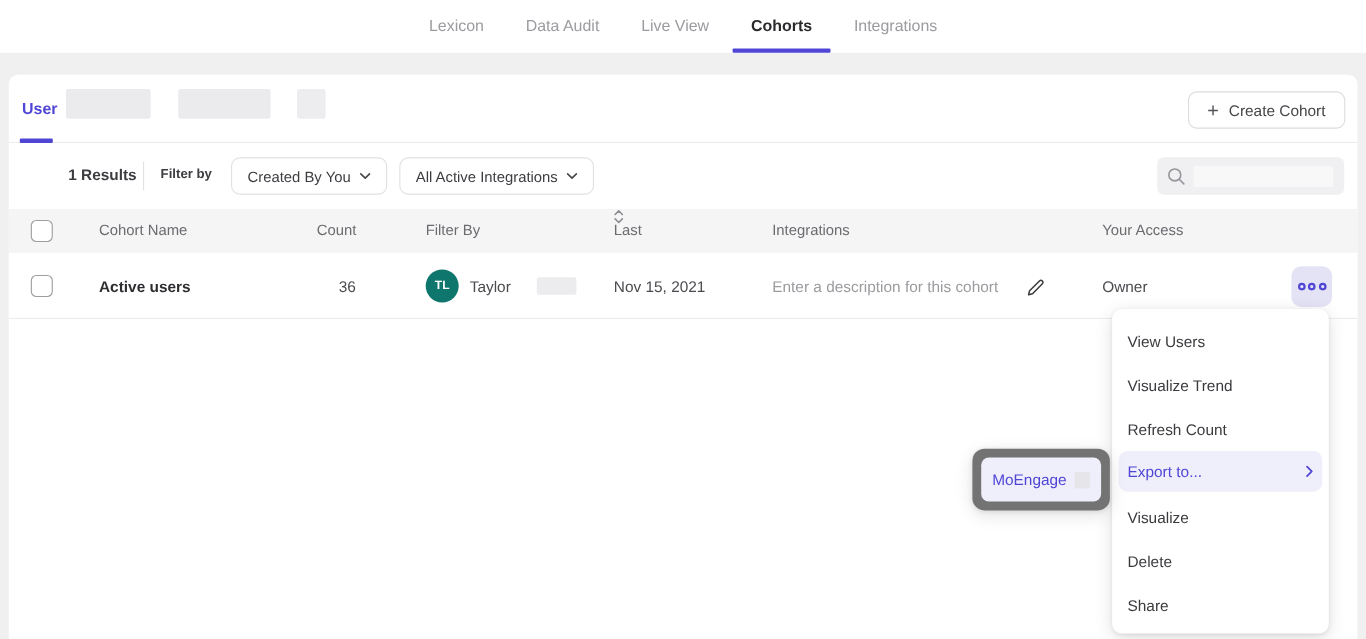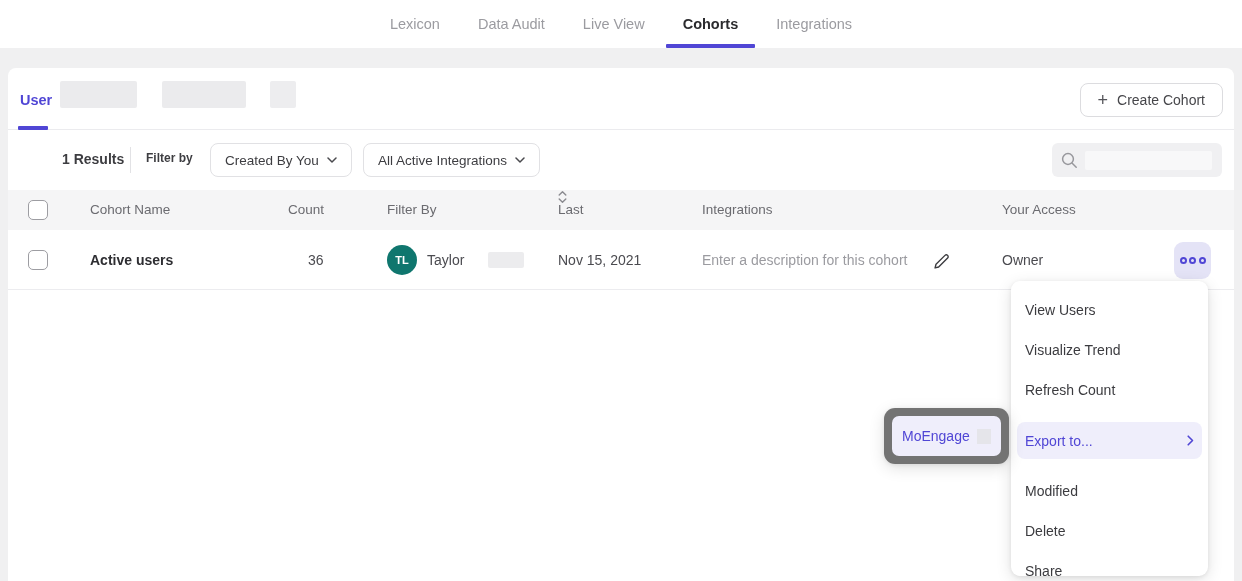--- a/index.html
+++ b/index.html
@@ -142,21 +142,21 @@
     background:#fff; border-radius:9px;
     box-shadow:0 1px 4px rgba(0,0,0,0.08), 0 4px 16px rgba(0,0,0,0.12);
     padding-top:9px;
     z-index:5;
   }
   .menu-item {
     height:40px; display:flex; align-items:center;
     padding:0 14px; font-size:14px; color:#3b3b3f; cursor:pointer;
   }
   .menu-item.highlight {
-    margin:12px 6px; height:37px; padding:0 8px;
+    margin:0 6px; height:37px; padding:0 8px;
     background:#efeefb; border-radius:8px;
     color:#5046d5; justify-content:space-between;
   }
   .menu-item.highlight + .menu-item { margin-top:3px; }
 
   
   .submenu {
     position:absolute; left:876px; top:340px; width:125px; height:56px;
     background:#737373; border-radius:11px;
     box-shadow:0 1px 4px rgba(0,0,0,0.08), 0 4px 16px rgba(0,0,0,0.12);
@@ -276,21 +276,21 @@
     <div class="menu-item">Visualize Trend</div>
     <div class="menu-item">Refresh Count</div>
     <div class="menu-item highlight">
       <span>Export to...</span>
       <span>
         <svg width="7" height="11" viewBox="0 0 7 11">
             <path d="M1.2 1.2 L5.5 5.5 L1.2 9.8" fill="none" stroke="#5046d5" stroke-width="1.6" stroke-linecap="round" stroke-linejoin="round"></path>
           </svg>
       </span>
     </div>
-    <div class="menu-item">Modified</div>
+    <div class="menu-item">Visualize</div>
     <div class="menu-item">Delete</div>
     <div class="menu-item">Share</div>
   </div>
 
   <div class="submenu">
     <div class="submenu-item">
       <span>MoEngage</span>
       <span class="submenu-redact"></span>
     </div>
   </div>

